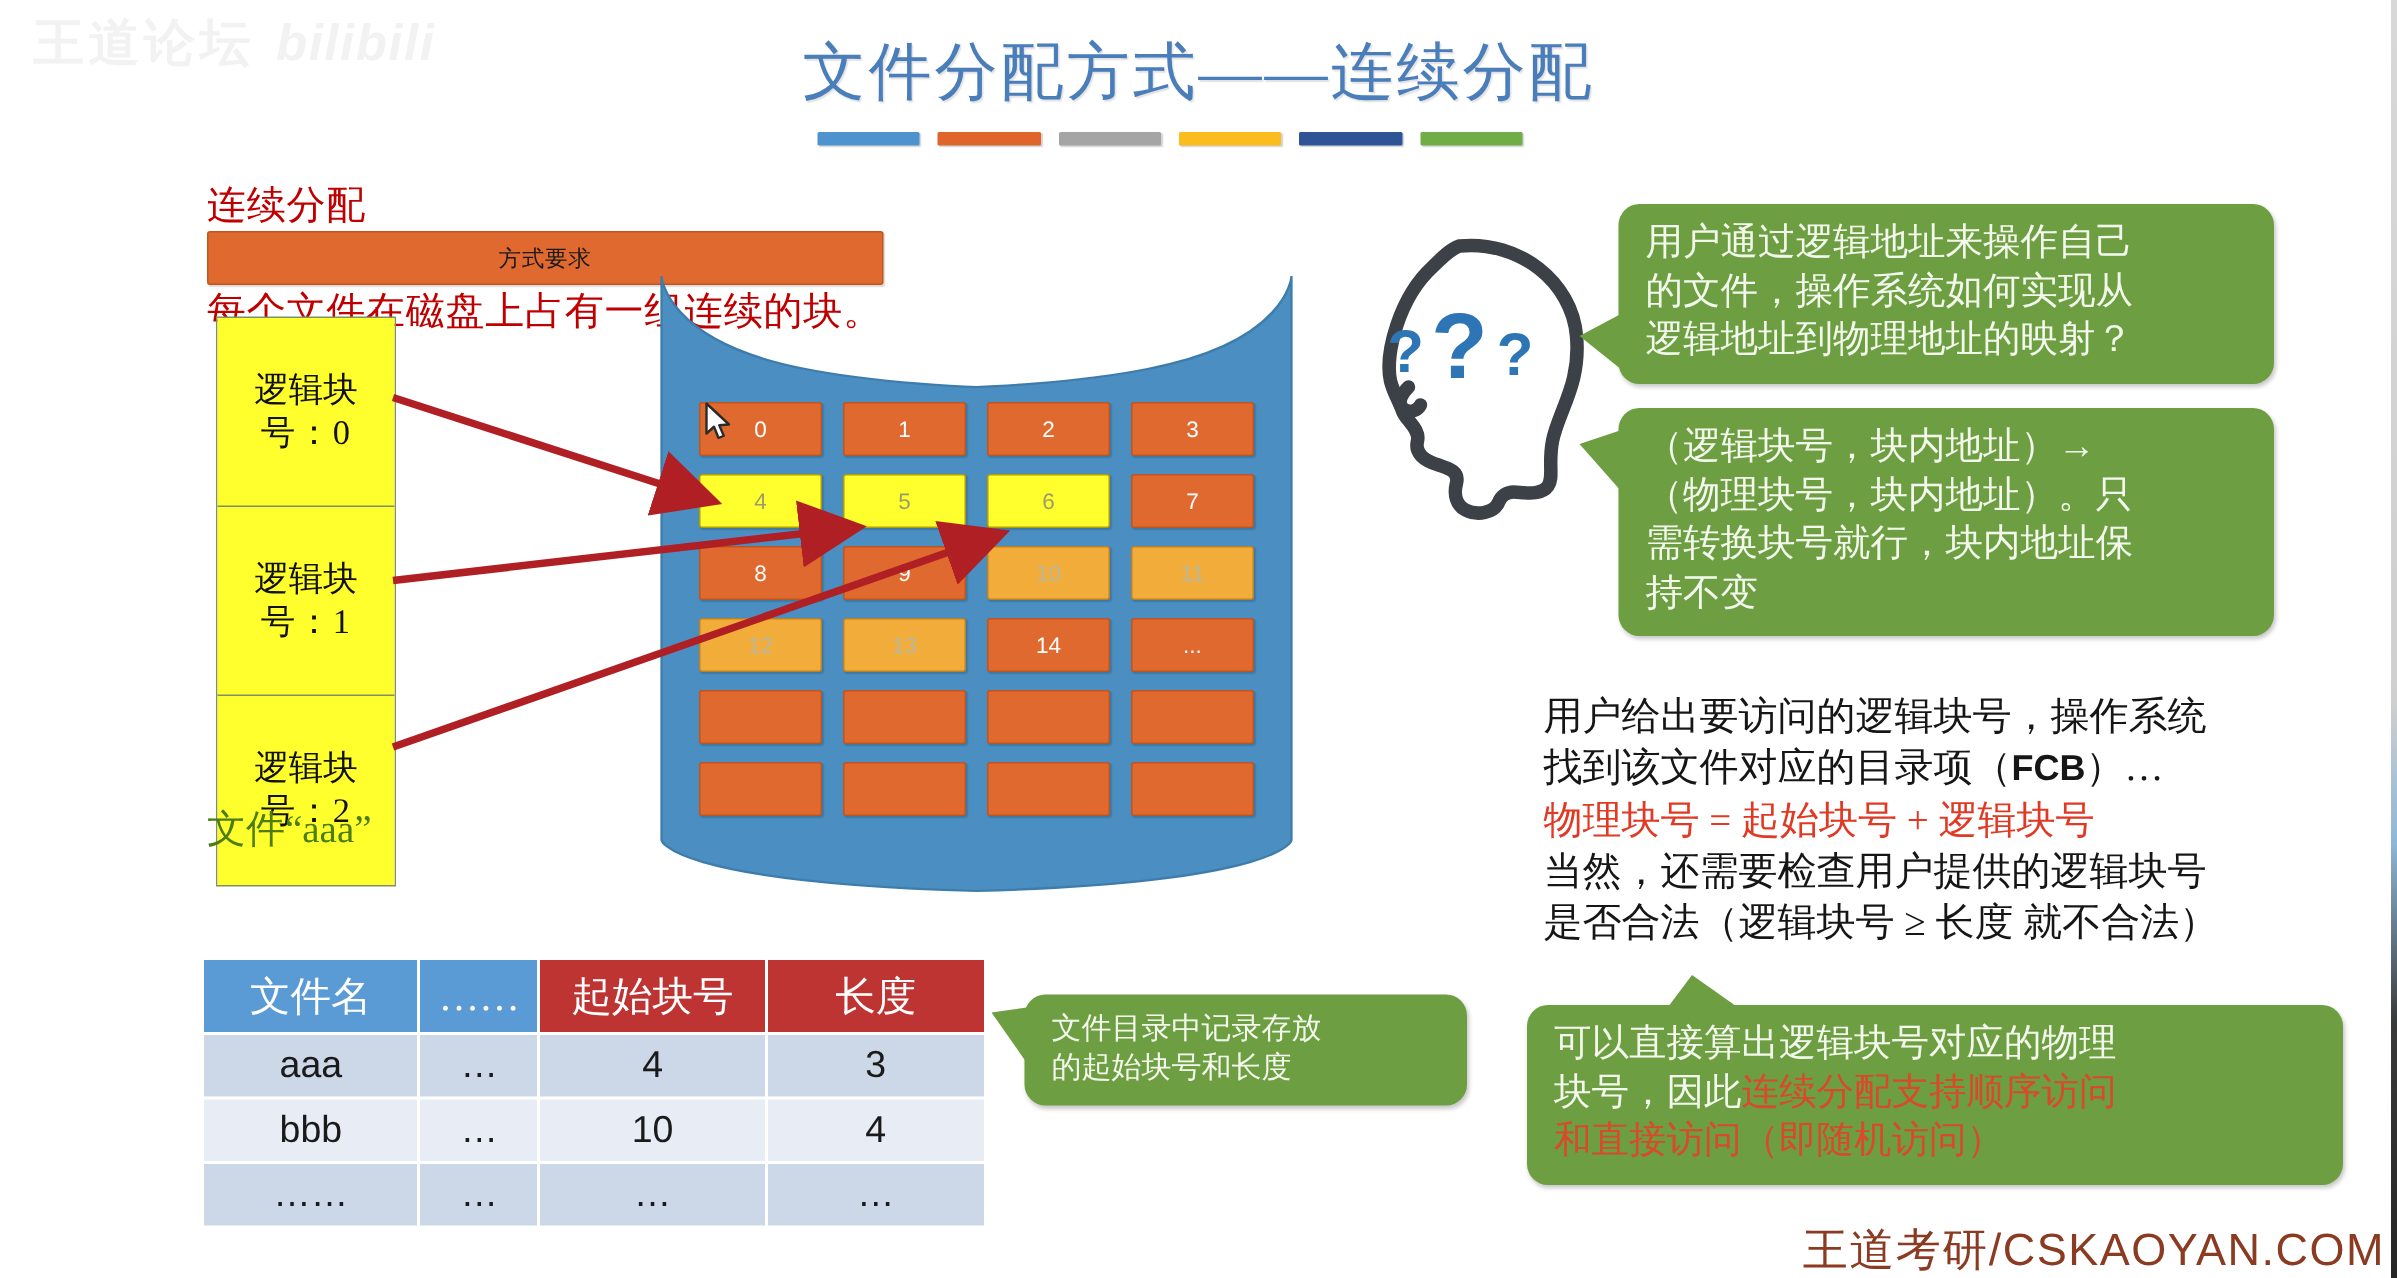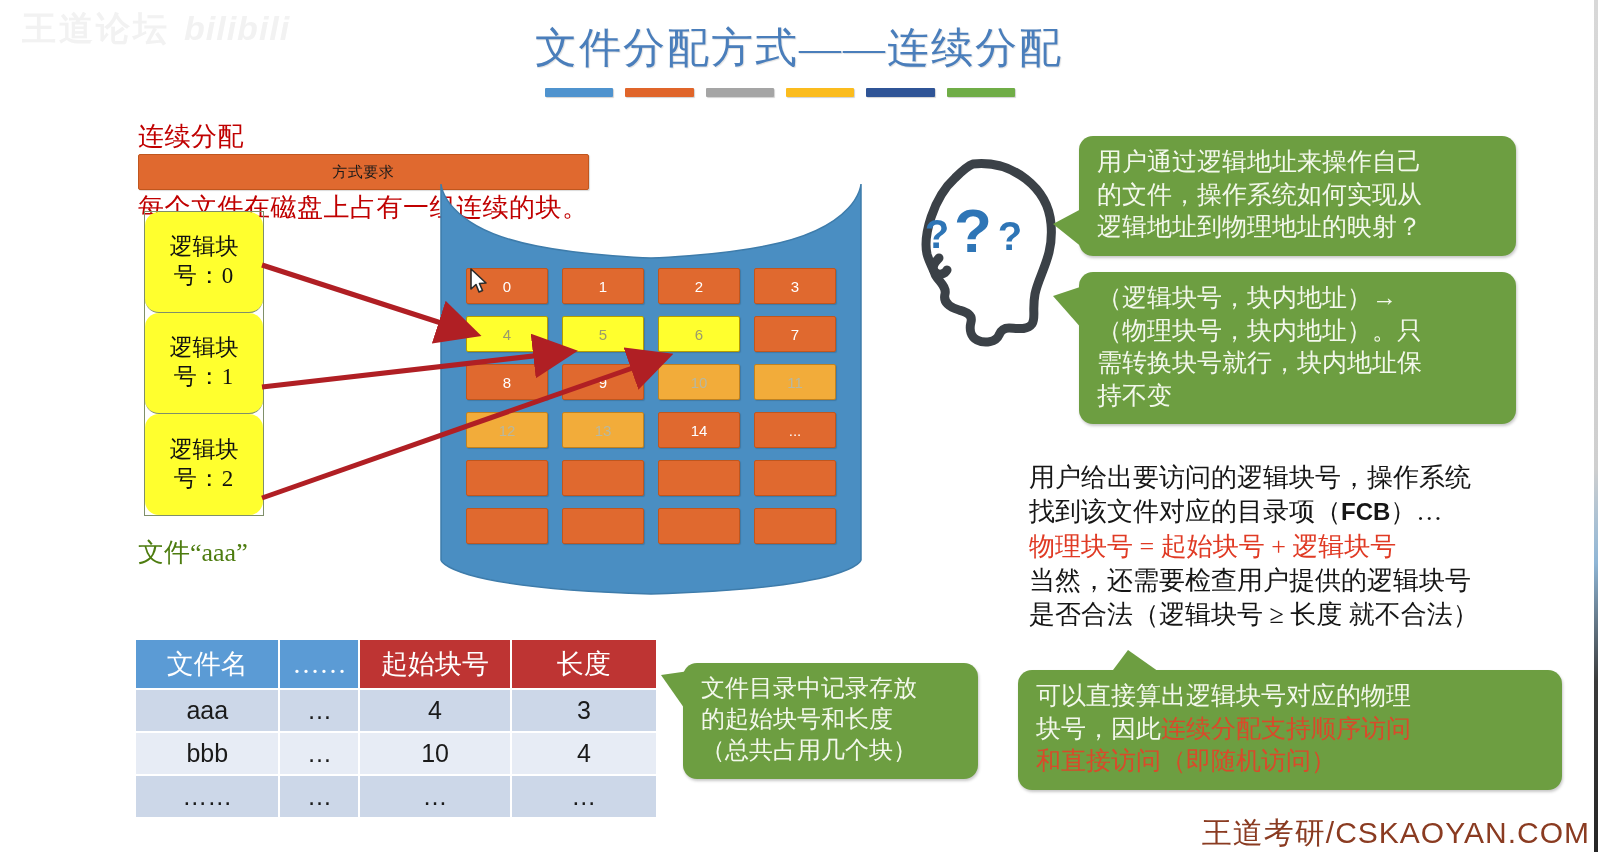--- a/index.html
+++ b/index.html
@@ -46,26 +46,25 @@
   }
   .subtitle .blk{color:#1a1a1a;}
 
   
   .logical{
     position:absolute;left:144px;top:211px;width:120px;
     border:1px solid #7f8f6a;
     box-sizing:border-box;
   }
   .logical .lb{
-    height:101px;background:#ffff2e;
+    height:126px;background:#ffff2e;
     border-bottom:1px solid #7f8f6a;
     display:flex;flex-direction:column;align-items:center;justify-content:center;
     font-size:23px;color:#111;line-height:1.25;
     box-sizing:border-box;
-    border-radius:14px;
   }
   .logical .lb:last-child{border-bottom:none;}
   .logical .lb .l2{letter-spacing:1px;}
   .file-label{
     position:absolute;left:138px;top:535px;
     font-size:26px;color:#4d7c0f;white-space:nowrap;
   }
 
   
   .disk{
@@ -109,21 +108,21 @@
     position:absolute;width:0;height:0;
   }
   .co1{left:1079px;top:136px;width:437px;}
   .co1 .tail{left:-26px;top:72px;
     border-top:16px solid transparent;border-bottom:24px solid transparent;
     border-right:30px solid #6d9e41;}
   .co2{left:1079px;top:272px;width:437px;}
   .co2 .tail{left:-26px;top:14px;
     border-top:10px solid transparent;border-bottom:34px solid transparent;
     border-right:30px solid #6d9e41;}
-  .co3{left:683px;top:663px;width:295px;font-size:24px;}
+  .co3{left:683px;top:663px;width:295px;font-size:20px;}
   .co3 .tail{left:-22px;top:8px;
     border-top:4px solid transparent;border-bottom:40px solid transparent;
     border-right:28px solid #6d9e41;}
   .co4{left:1018px;top:670px;width:544px;font-size:25px;}
   .co4 .tail{left:92px;top:-20px;
     border-left:18px solid transparent;border-right:34px solid transparent;
     border-bottom:24px solid #6d9e41;}
   .co4 .hl{color:#d94a2a;}
 
   
@@ -318,21 +317,20 @@
       <td>…</td>
       <td>…</td>
     </tr>
   </tbody>
     </table>
 
   <div class="callout co3">
     <span class="tail"></span>
     <div>文件目录中记录存放</div>
     <div>的起始块号和长度</div>
-    <div>（总共占用几个块）</div>
   </div>
 
   <div class="callout co4">
     <span class="tail"></span>
     <div>可以直接算出逻辑块号对应的物理</div>
     <div><span>块号，因此</span><span class="hl">连续分配支持顺序访问</span></div>
     <div class="hl">和直接访问（即随机访问）</div>
   </div>
 
   <div class="footer">王道考研/CSKAOYAN.COM</div>

